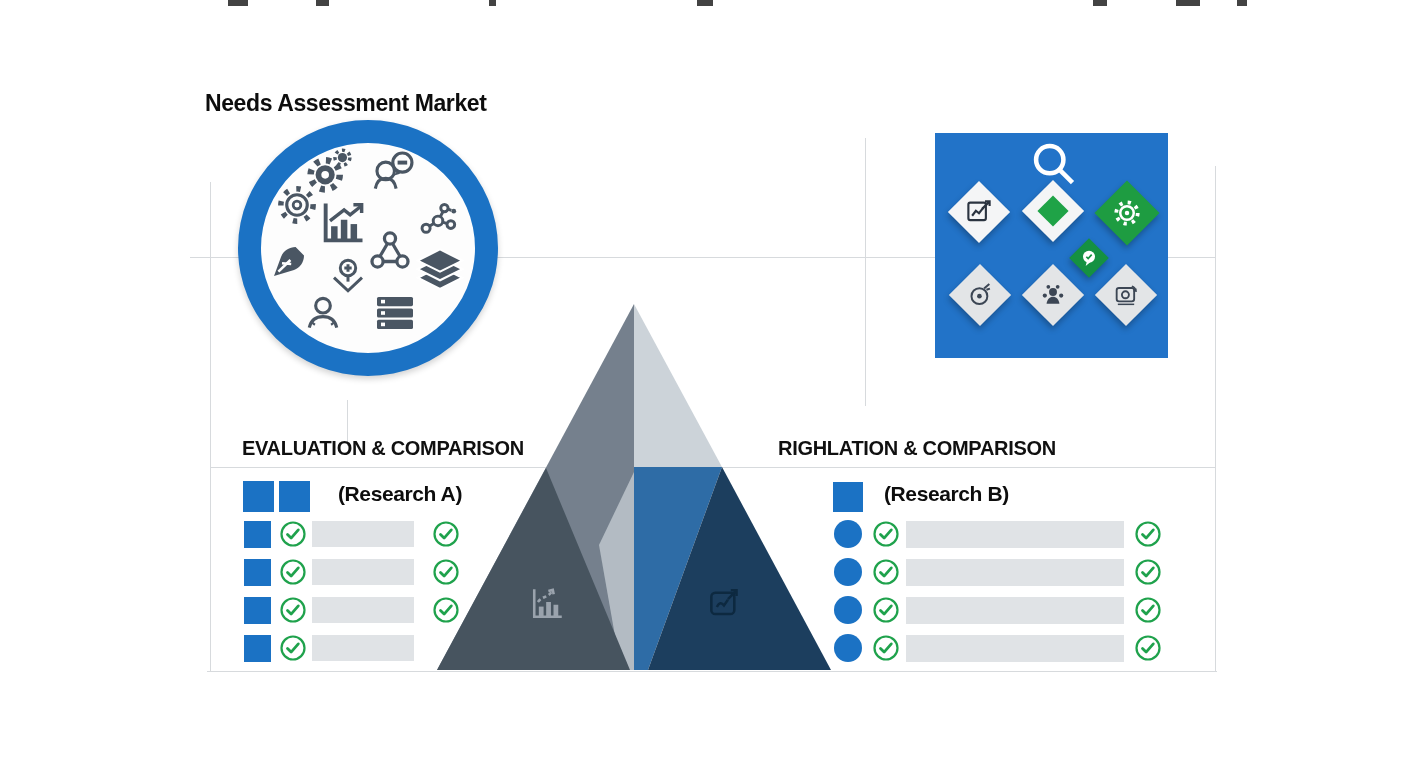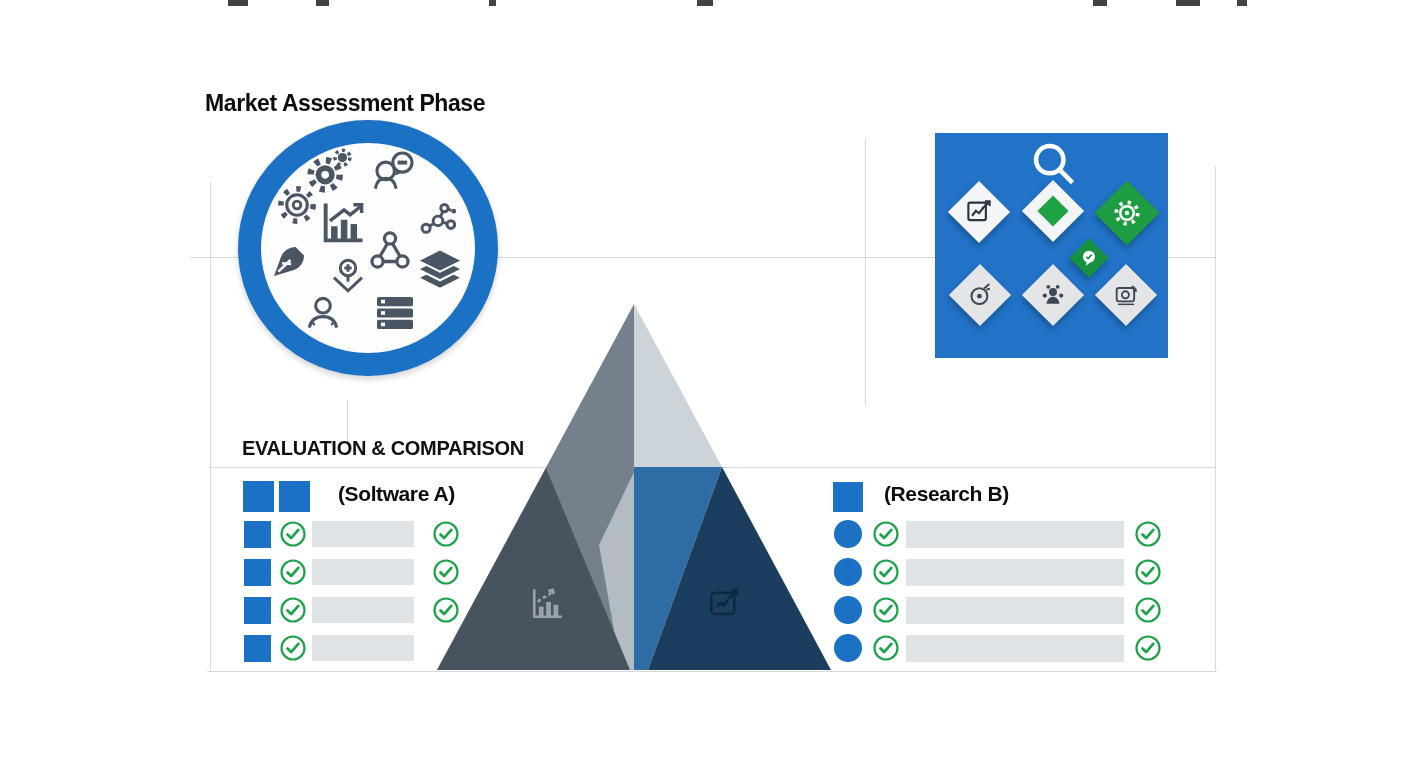--- a/index.html
+++ b/index.html
@@ -40,21 +40,21 @@
   <div id="artifacts">
       <div class="artifact" style="left: 228px; width: 20px;"></div>
       <div class="artifact" style="left: 316px; width: 13px;"></div>
       <div class="artifact" style="left: 489px; width: 7px;"></div>
       <div class="artifact" style="left: 697px; width: 16px;"></div>
       <div class="artifact" style="left: 1093px; width: 14px;"></div>
       <div class="artifact" style="left: 1176px; width: 24px;"></div>
       <div class="artifact" style="left: 1237px; width: 10px;"></div>
     </div>
 
-  <div class="title" style="left:205px;top:90px;font-size:23px;">Market Assessment Phase</div>
+  <div class="title" style="left:205px;top:90px;font-size:23px;">Needs Assessment Market</div>
 
   <div class="circle-ring"></div>
 
   <svg class="icon" style="left:306px;top:148px;" width="46" height="46" viewBox="0 0 24 24">
     <circle cx="10" cy="14" r="5" fill="#4A5663"></circle>
     <circle cx="10" cy="14" r="7.6" fill="none" stroke="#4A5663" stroke-width="3.4" stroke-dasharray="2.6 3.4"></circle>
     <circle cx="10" cy="14" r="2" fill="#fff"></circle>
     <circle cx="19" cy="5" r="2.4" fill="#4A5663"></circle>
     <circle cx="19" cy="5" r="3.9" fill="none" stroke="#4A5663" stroke-width="1.8" stroke-dasharray="1.6 2"></circle>
   </svg>
@@ -197,21 +197,21 @@
   </svg>
   <svg class="icon" style="left:705px;top:584px;" width="38" height="38" viewBox="0 0 24 24" fill="none" stroke="#0D2940" stroke-width="1.6">
     <rect x="4" y="5.5" width="14.5" height="13.5" rx="2.5"></rect>
     <path d="M7.5 14.5c1.5-3 3-3 4.5-1l2.5-3.5"></path>
     <path d="M14.5 9.5l5-5M16.3 4h3.6v3.6"></path>
   </svg>
 
   <div class="heading" style="left:242px;top:437px;font-size:20px;">EVALUATION &amp; COMPARISON</div>
   <div class="marker-square" style="left:243px;top:481px;width:31px;height:31px;"></div>
   <div class="marker-square" style="left:279px;top:481px;width:31px;height:31px;"></div>
-  <div class="legend-label" style="left:338px;top:482px;font-size:21px;">(Soltware A)</div>
+  <div class="legend-label" style="left:338px;top:482px;font-size:21px;">(Research A)</div>
   <div id="left-rows">
       <div class="abs" style="left: 0px; top: 520px; width: 1408px; height: 30px;">
         <div class="marker-square" style="left:244px;top:1px;width:27px;height:27px;"></div>
         <span class="icon" style="left:279px;top:0;">
           <svg width="28" height="28" viewBox="0 0 28 28">
             <circle cx="14" cy="14" r="11.5" fill="none" stroke="#1FA24C" stroke-width="2.2"></circle>
             <path d="M8.5 14.5l3.6 3.6 7.2-8.2" fill="none" stroke="#1FA24C" stroke-width="2.8" stroke-linecap="round" stroke-linejoin="round"></path>
           </svg>
         </span>
         <div class="bar" style="left:312px;top:1px;width:102px;height:26px;"></div>
@@ -259,20 +259,21 @@
         <span class="icon" style="left:279px;top:0;">
           <svg width="28" height="28" viewBox="0 0 28 28">
             <circle cx="14" cy="14" r="11.5" fill="none" stroke="#1FA24C" stroke-width="2.2"></circle>
             <path d="M8.5 14.5l3.6 3.6 7.2-8.2" fill="none" stroke="#1FA24C" stroke-width="2.8" stroke-linecap="round" stroke-linejoin="round"></path>
           </svg>
         </span>
         <div class="bar" style="left:312px;top:1px;width:102px;height:26px;"></div>
       </div>
     </div>
 
+  <div class="heading" style="left:778px;top:437px;font-size:20px;">RIGHLATION &amp; COMPARISON</div>
   <div class="marker-square" style="left:833px;top:482px;width:30px;height:30px;"></div>
   <div class="legend-label" style="left:884px;top:482px;font-size:21px;">(Research B)</div>
   <div id="right-rows">
       <div class="abs" style="left: 0px; top: 520px; width: 1408px; height: 30px;">
         <div class="marker-circle" style="left:834px;top:0;width:28px;height:28px;"></div>
         <span class="icon" style="left:872px;top:0;">
           <svg width="28" height="28" viewBox="0 0 28 28">
             <circle cx="14" cy="14" r="11.5" fill="none" stroke="#1FA24C" stroke-width="2.2"></circle>
             <path d="M8.5 14.5l3.6 3.6 7.2-8.2" fill="none" stroke="#1FA24C" stroke-width="2.8" stroke-linecap="round" stroke-linejoin="round"></path>
           </svg>

